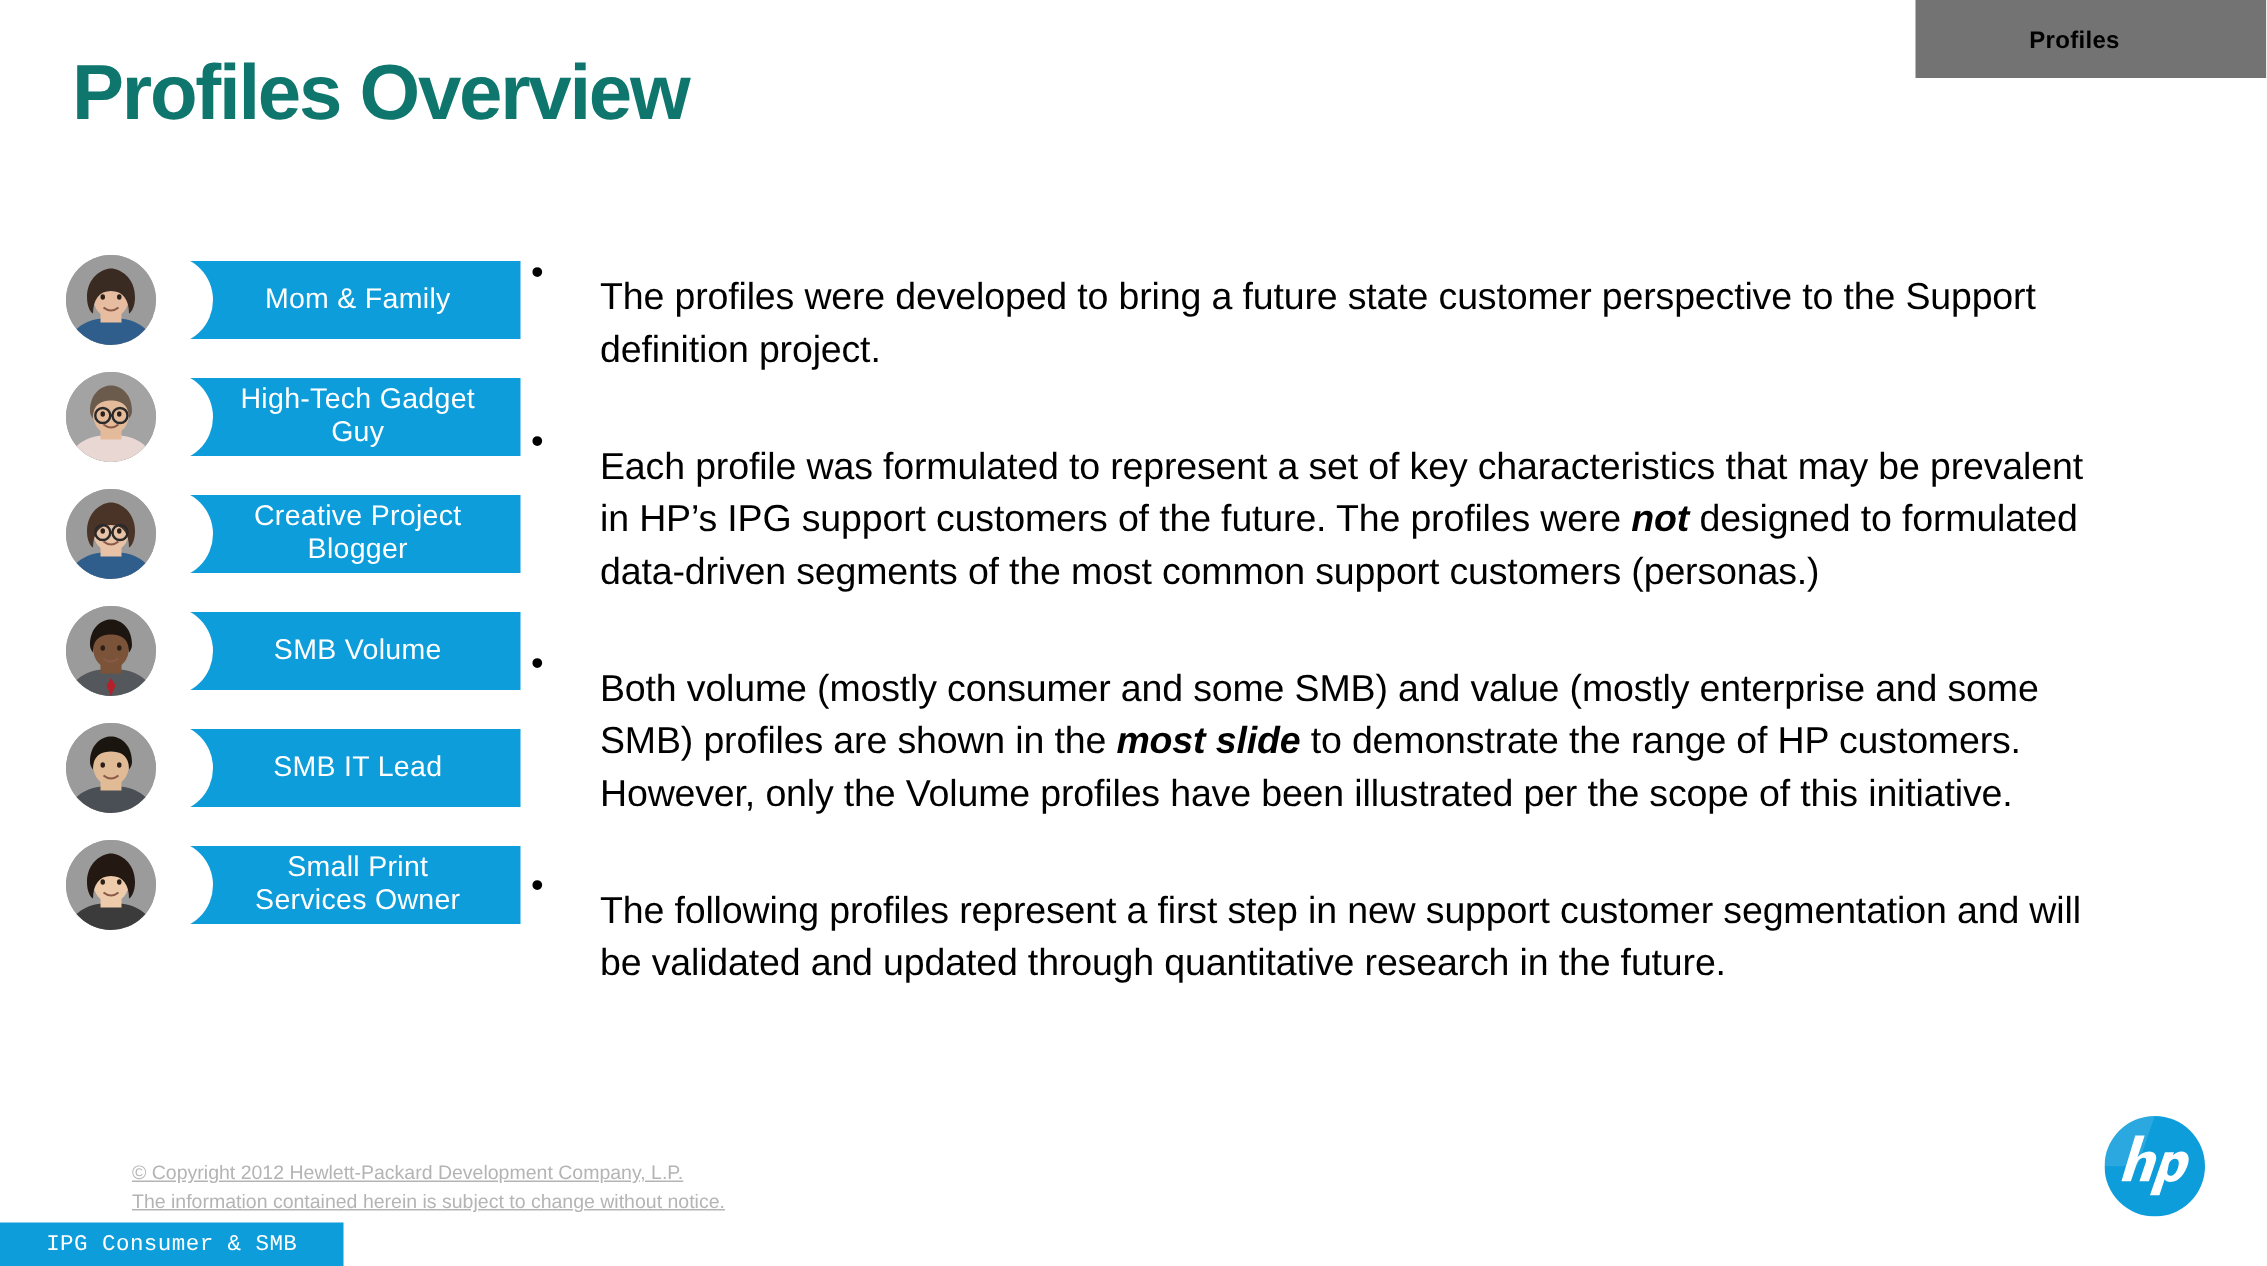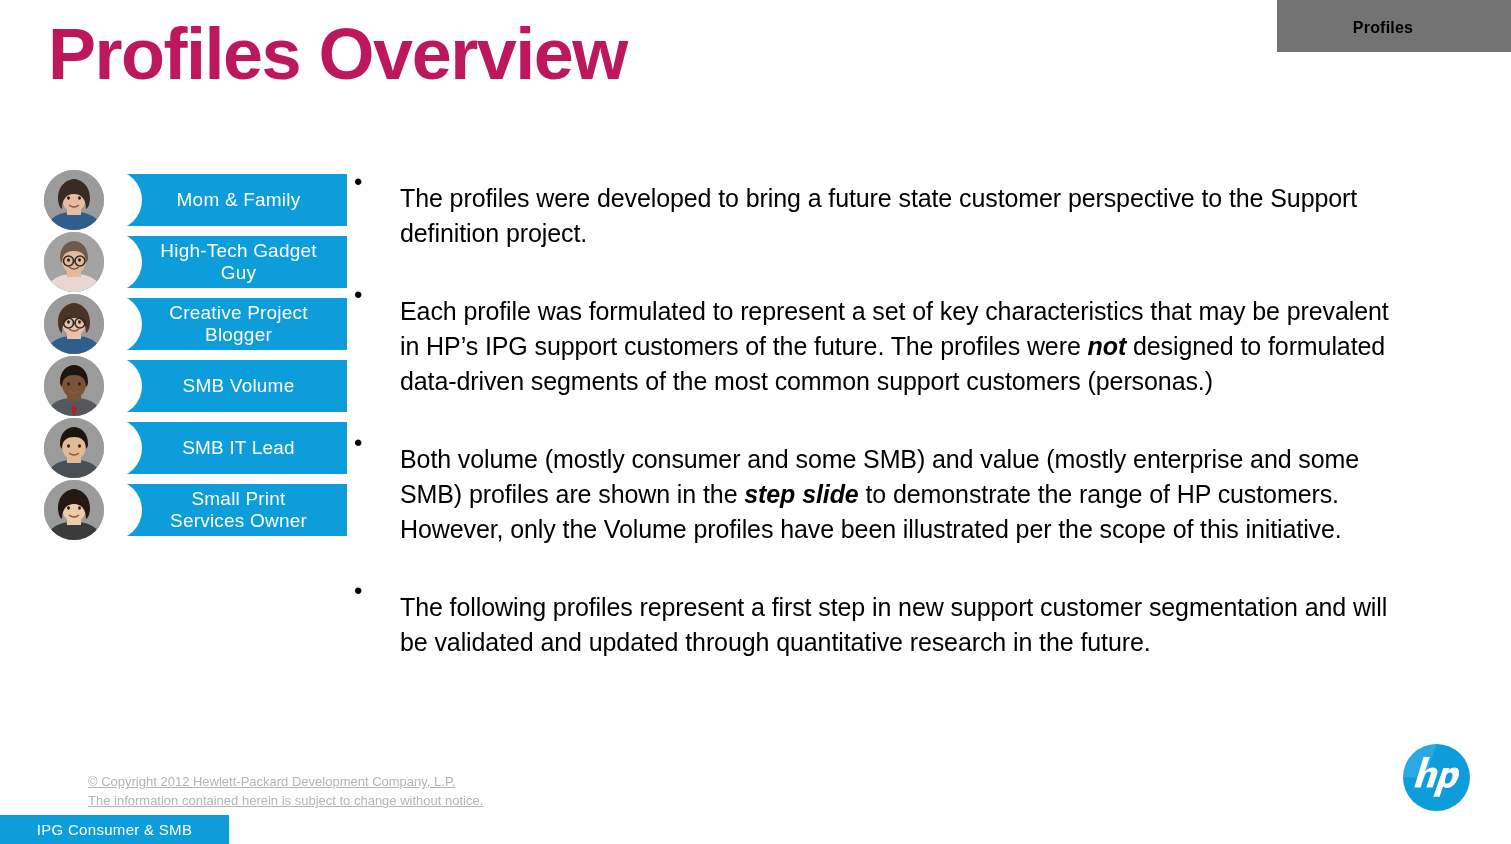--- a/index.html
+++ b/index.html
@@ -37,40 +37,40 @@
     font-size: 16px;
     font-weight: bold;
     color: #000000;
     letter-spacing: 0.2px;
   }
 
   
   #page-title {
     position: absolute;
     left: 48px;
-    top: 18px;
-    font-size: 72px;
+    top: 36px;
+    font-size: 52px;
     font-weight: bold;
-    color: #be185d;
+    color: #0f766e;
     letter-spacing: -1.5px;
     line-height: 1;
     white-space: nowrap;
   }
 
   
   #profile-list {
     position: absolute;
     left: 44px;
     top: 174px;
     width: 270px;
   }
   .profile-item {
     position: relative;
     height: 52px;
-    margin-bottom: 10px;
+    margin-bottom: 26px;
   }
   .profile-bar {
     position: absolute;
     left: 56px;
     top: 0px;
     width: 247px;
     height: 52px;
     background: #0d9ddb;
     display: flex;
     align-items: center;
@@ -166,20 +166,21 @@
   }
   #footer-bar-label {
     position: absolute;
     left: 0;
     top: 6px;
     width: 100%;
     text-align: center;
     color: #ffffff;
     font-size: 15px;
     letter-spacing: 0.3px;
+    font-family: Liberation Mono, monospace;
   }
 
   
   #hp-logo {
     position: absolute;
     left: 1403px;
     top: 744px;
     width: 67px;
     height: 67px;
   }
@@ -321,21 +322,21 @@
       <div class="bullet-row">
         <div class="bullet-dot">•</div>
         <div class="bullet-text"><span>The profiles were developed to bring a future state customer perspective to the Support definition project.</span></div>
       </div>
       <div class="bullet-row">
         <div class="bullet-dot">•</div>
         <div class="bullet-text"><span>Each profile was formulated to represent a set of key characteristics that may be prevalent in HP’s IPG support customers of the future. The profiles were </span><b>not</b><span> designed to formulated data-driven segments of the most common support customers (personas.)</span></div>
       </div>
       <div class="bullet-row">
         <div class="bullet-dot">•</div>
-        <div class="bullet-text"><span>Both volume (mostly consumer and some SMB) and value (mostly enterprise and some SMB) profiles are shown in the </span><b>step slide</b><span> to demonstrate the range of HP customers. However, only the Volume profiles have been illustrated per the scope of this initiative.</span></div>
+        <div class="bullet-text"><span>Both volume (mostly consumer and some SMB) and value (mostly enterprise and some SMB) profiles are shown in the </span><b>most slide</b><span> to demonstrate the range of HP customers. However, only the Volume profiles have been illustrated per the scope of this initiative.</span></div>
       </div>
       <div class="bullet-row">
         <div class="bullet-dot">•</div>
         <div class="bullet-text"><span>The following profiles represent a first step in new support customer segmentation and will be validated and updated through quantitative research in the future.</span></div>
       </div>
     </div>
 
   <div id="copyright">© Copyright 2012 Hewlett-Packard Development Company, L.P.
 The information contained herein is subject to change without notice.</div>
 

